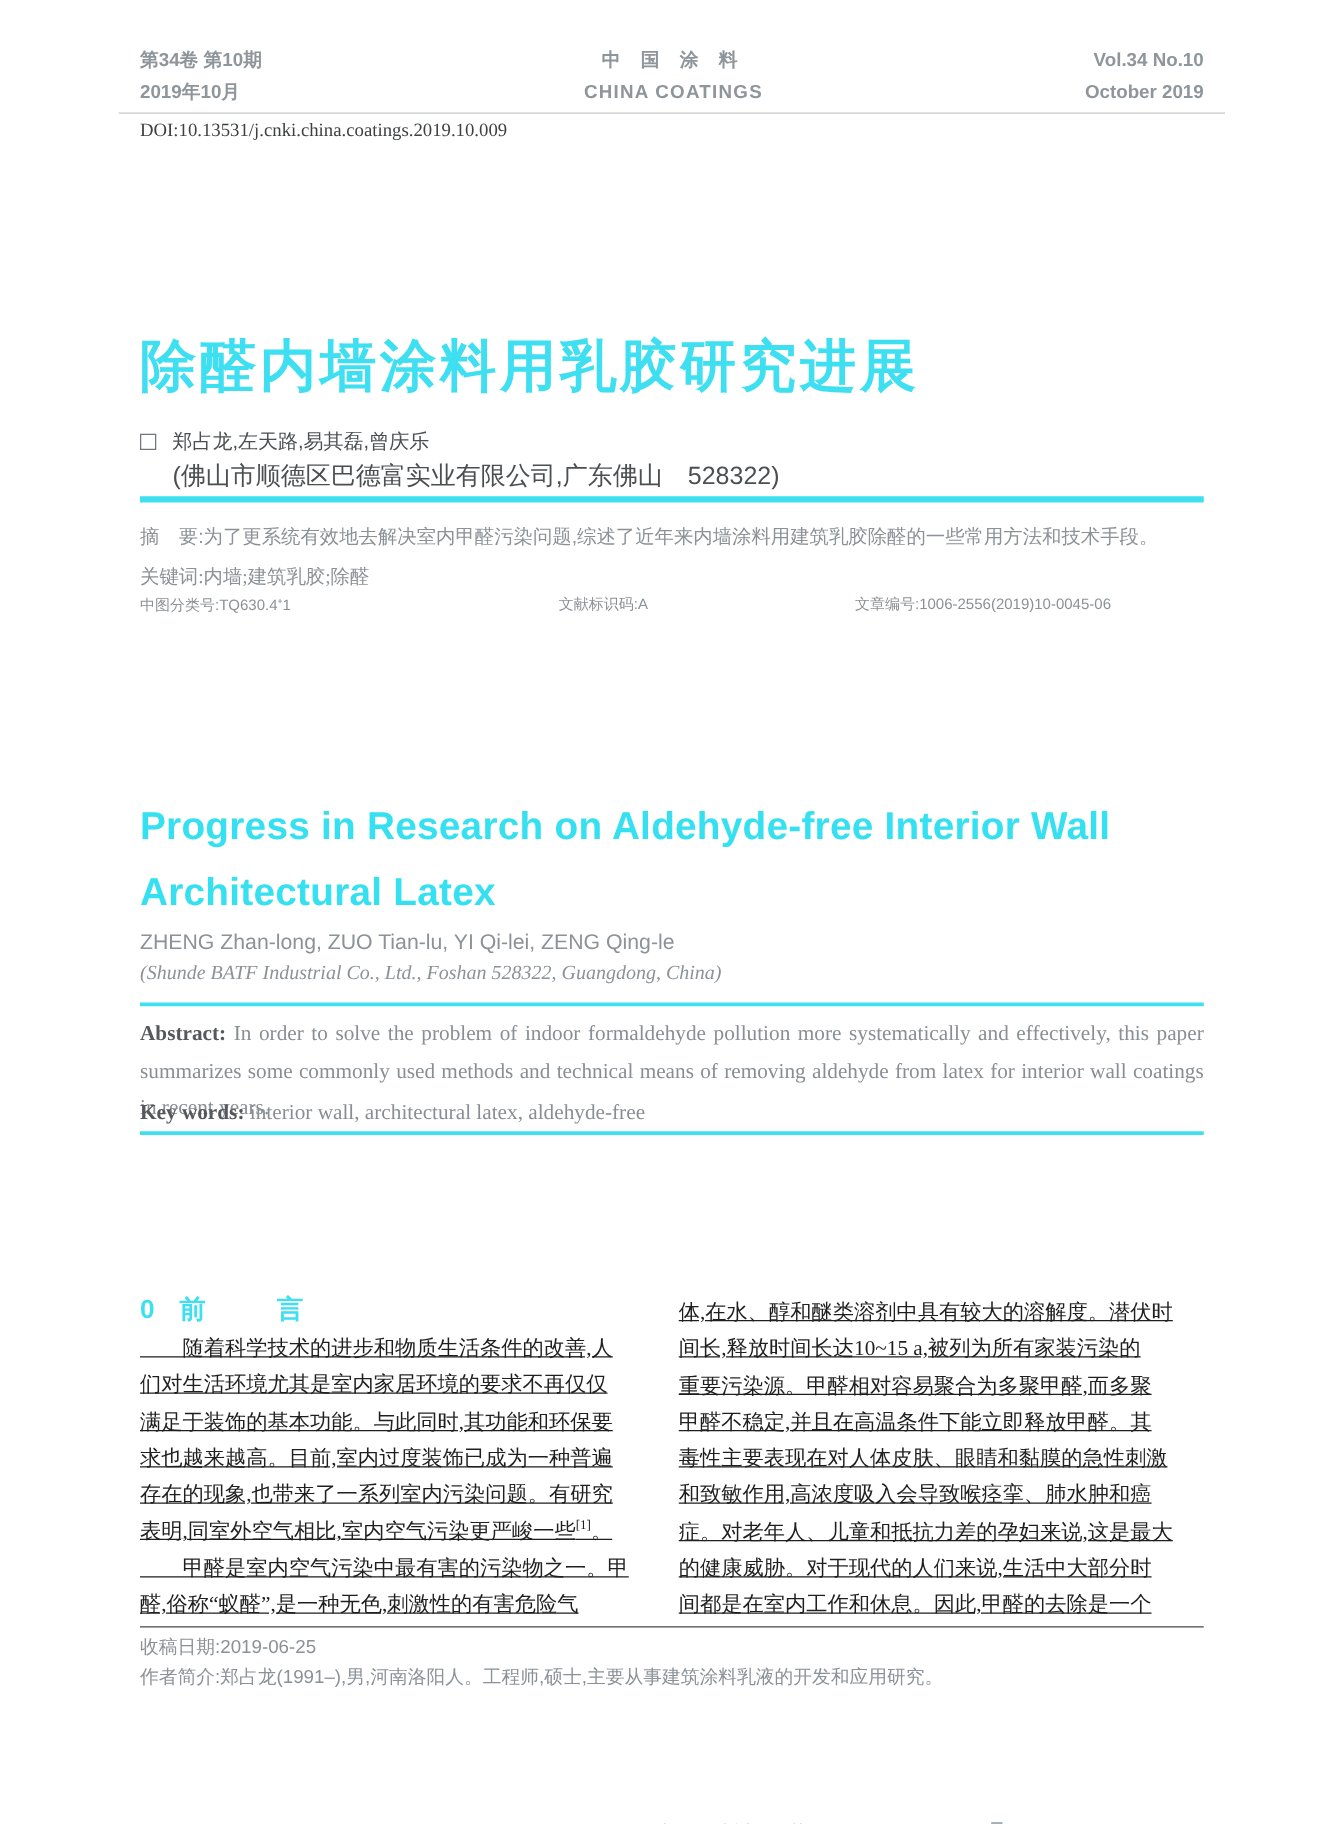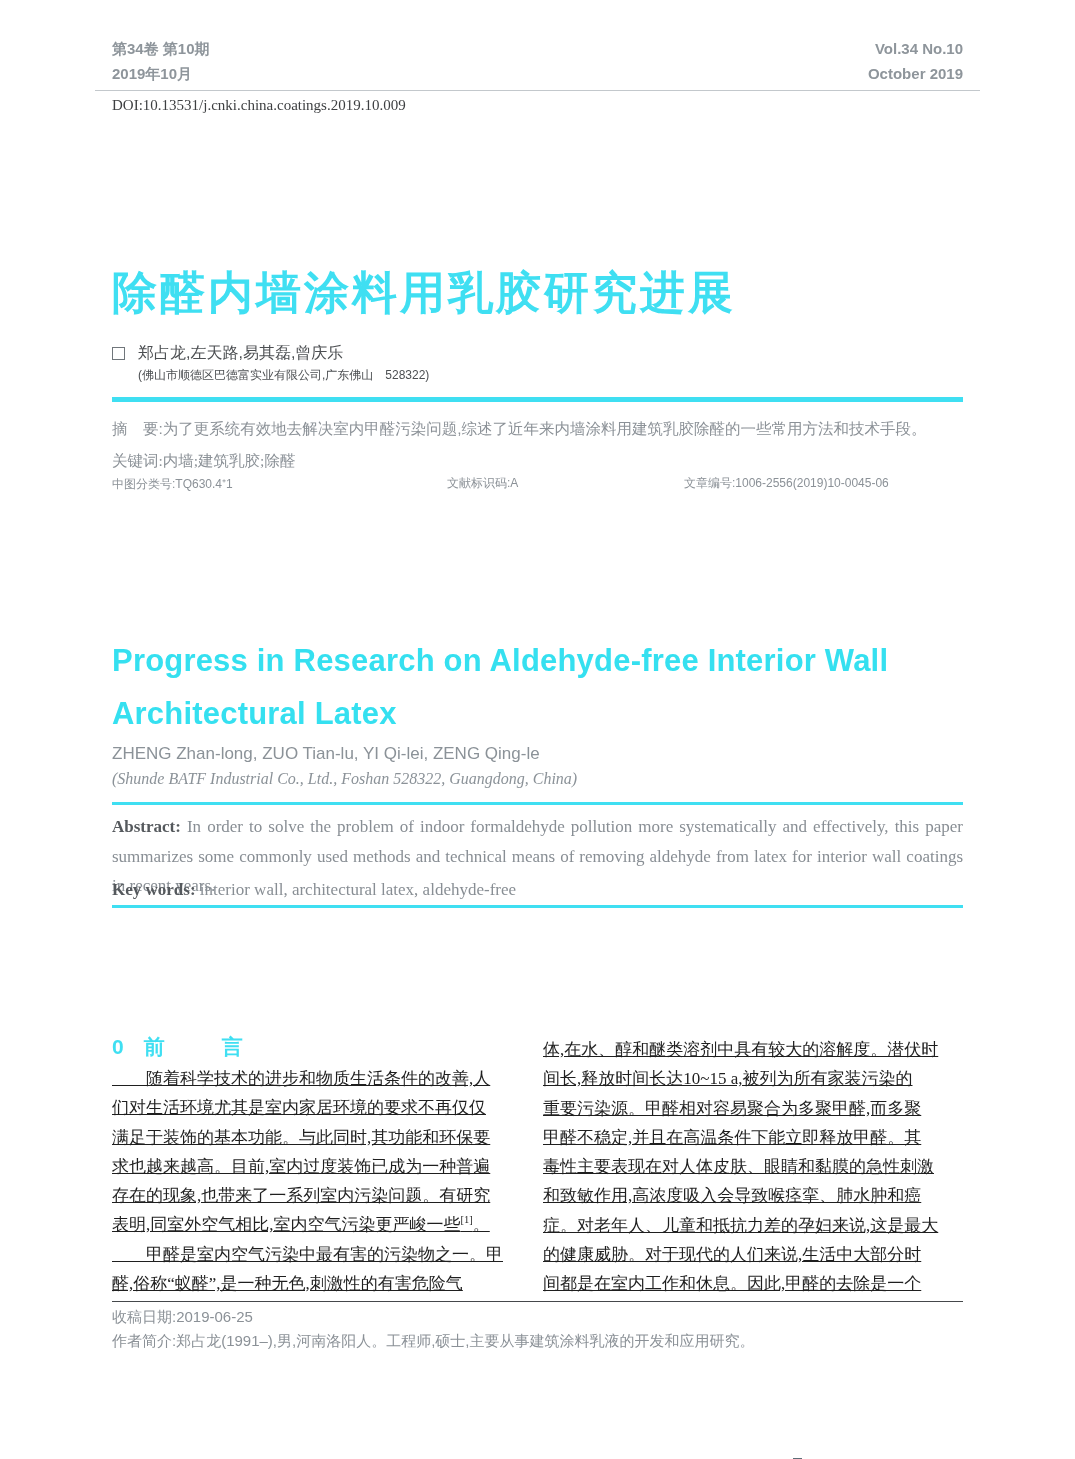--- a/index.html
+++ b/index.html
@@ -24,21 +24,21 @@
   
   .cn-title {
     left:112px; top:263px; width:900px; font-size:45px; font-weight:bold;
     color:#3fdff2; letter-spacing:3px; font-family:"Liberation Sans", sans-serif;
   }
   .cn-authors { left:112px; top:343px; font-size:16px; color:#4c4f52; display:flex; align-items:center; }
   .author-checkbox {
     display:inline-block; width:13px; height:13px; border:1.5px solid #70767b;
     margin-right:13px; background:#fff;
   }
-  .cn-affiliation { left:138px; top:367px; font-size:12px; color:#4c4f52; }
+  .cn-affiliation { left:138px; top:367px; font-size:20px; color:#4c4f52; }
   .rule-cyan-thick { left:112px; top:397px; width:851px; height:5px; background:#3fdff2; }
   
   .cn-abstract { left:112px; top:419px; width:851px; font-size:15.5px; color:#8b9197; }
   .cn-keywords { left:112px; top:451px; width:851px; font-size:15.5px; color:#8b9197;font-family:Liberation Serif, serif; }
   .cn-class-row { left:112px; top:475px; width:851px; height:22px; font-size:12px; color:#8b9197; }
   .cn-class-row .clc  { position:absolute; left:0; }
   .cn-class-row .dc   { position:absolute; left:335px; }
   .cn-class-row .an   { position:absolute; left:572px; }
   
   .en-title {
@@ -84,20 +84,24 @@
 </style>
 </head>
 <body>
 
 <div class="page">
 
   <div class="abs journal-header">
     <div class="jh-left">
       <div>第34卷 第10期</div>
       <div>2019年10月</div>
+    </div>
+    <div class="jh-center">
+      <div class="cn">中 国 涂 料</div>
+      <div>CHINA COATINGS</div>
     </div>
     <div class="jh-right">
       <div>Vol.34 No.10</div>
       <div>October 2019</div>
     </div>
   </div>
   <div class="abs header-rule"></div>
   <div class="abs doi-line">DOI:10.13531/j.cnki.china.coatings.2019.10.009</div>
 
   <h1 class="abs cn-title">除醛内墙涂料用乳胶研究进展</h1>

